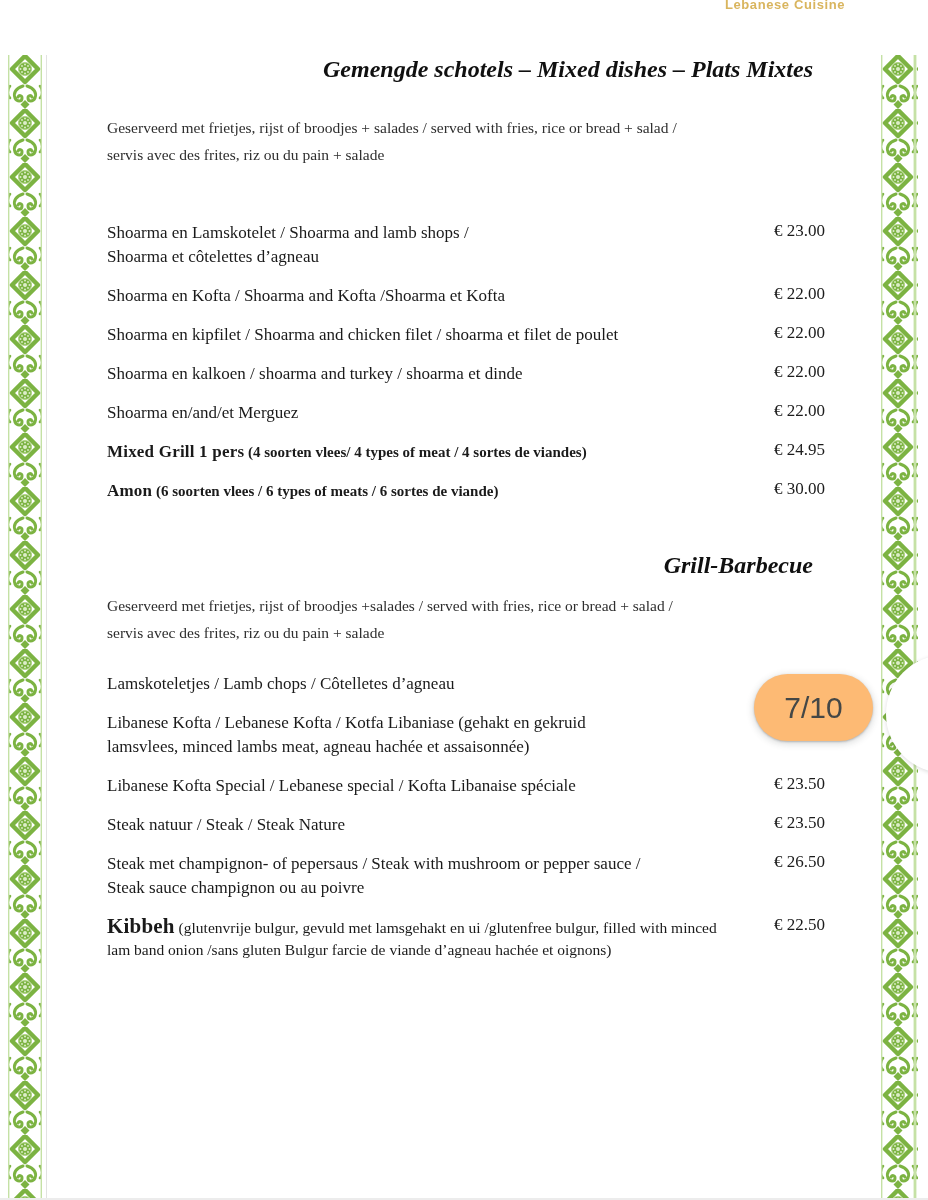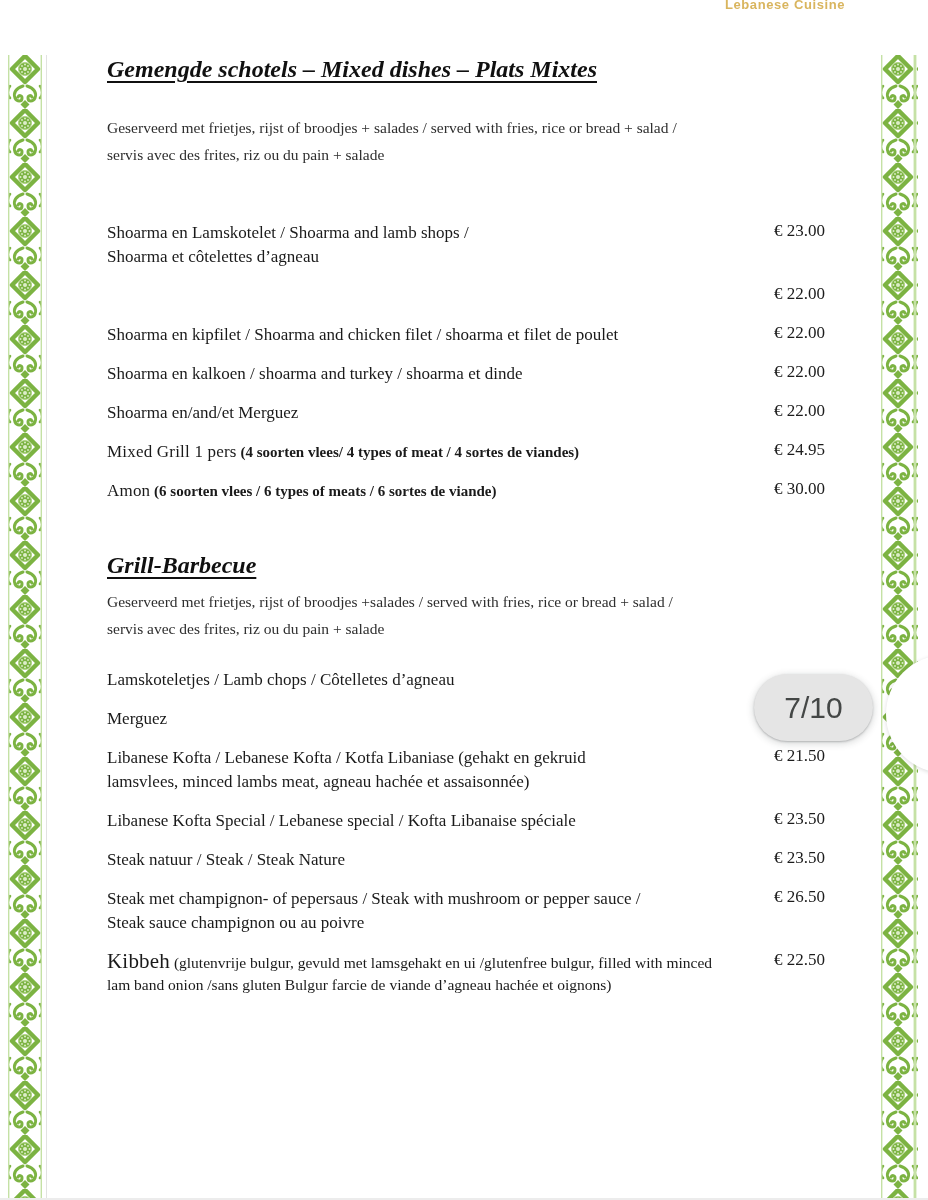--- a/index.html
+++ b/index.html
@@ -10,21 +10,21 @@
     color:#1a1a1a;
   }
   
   .brand{
     position:absolute;top:-3px;left:640px;width:290px;text-align:center;
     font-family:"Liberation Sans", sans-serif;
     font-size:13px;font-weight:700;letter-spacing:.6px;color:#d9b55e;
   }
   .page-pill{
     position:absolute;left:754px;top:674px;width:119px;height:67px;
-    background:#e5e5e5;border-radius:34px;z-index:30;
+    background:#fdba74;border-radius:34px;z-index:30;
     box-shadow:0 1px 2px rgba(60,64,67,.30), 0 2px 6px 2px rgba(60,64,67,.15);
     display:flex;align-items:center;justify-content:center;
     font-family:"Liberation Sans", sans-serif;font-size:30px;color:#444746;
   }
   .edge-fab{
     position:absolute;left:886px;top:655px;width:118px;height:118px;
     border-radius:50%;background:#fff;z-index:25;
     box-shadow:0 1px 4px rgba(0,0,0,.14);
   }
   .bottom-hairline{
@@ -33,35 +33,35 @@
   
   .border-svg{position:absolute;top:55px;z-index:1;}
   .border-left{left:8px;}
   .border-right{left:881px;}
   .page-crease{
     position:absolute;left:46px;top:55px;width:1px;height:1145px;background:#e2e2e2;z-index:2;
   }
   
   .content{position:absolute;left:107px;top:0;width:718px;z-index:10;}
   .sec-title{
-    margin:0;text-align:left;
+    margin:12px;text-align:right;
     font-size:24px;line-height:30px;font-style:italic;font-weight:700;color:#101010;
-    text-decoration:underline;text-underline-offset:4px;
+    text-underline-offset:4px;
   }
   .sec-title.first{margin-top:54px;}
   .sec-title.second{margin-top:47px;}
   .subtitle{
     margin-top:30px;text-align:left;font-size:15.5px;line-height:27px;color:#2e2e2e;
   }
   .subtitle.second{margin-top:8px;}
   .items{margin-top:53px;}
   .items.second{margin-top:26px;}
   .row{position:relative;margin-bottom:15px;min-height:24px;}
   .name{width:645px;font-size:17px;line-height:24px;}
-  .name .bold{font-weight:400;letter-spacing:.2px;}
+  .name .bold{font-weight:700;letter-spacing:.2px;}
   .name .rest{white-space:pre-line;}
   .name .rest.paren{font-size:15px;font-weight:bold;}
   .name.small{width:610px;font-size:15.5px;line-height:22px;}
   .name.small .bold{font-size:21px;}
   .price{
     position:absolute;left:667px;top:0;font-size:17px;white-space:nowrap;color:#1c1c1c;
   }
 </style>
 </head>
 <body>
@@ -160,20 +160,21 @@
       <div>servis avec des frites, riz ou du pain + salade</div>
     </div>
     <div class="items">
   <div class="row">
     <div class="name"><span class="bold"></span><span class="rest">Shoarma en Lamskotelet / Shoarma and lamb shops /
 Shoarma et côtelettes d’agneau</span></div>
     <div class="price">€ 23.00</div>
   </div>
 
   <div class="row">
+    <div class="name"><span class="bold"></span><span class="rest">Shoarma en Kofta / Shoarma and Kofta /Shoarma et Kofta</span></div>
     <div class="price">€ 22.00</div>
   </div>
 
   <div class="row">
     <div class="name"><span class="bold"></span><span class="rest">Shoarma en kipfilet / Shoarma and chicken filet / shoarma et filet de poulet</span></div>
     <div class="price">€ 22.00</div>
   </div>
 
   <div class="row">
     <div class="name"><span class="bold"></span><span class="rest">Shoarma en kalkoen / shoarma and turkey / shoarma et dinde</span></div>
@@ -203,24 +204,20 @@
     <div class="subtitle second">
       <div>Geserveerd met frietjes, rijst of broodjes +salades / served with fries, rice or bread + salad /</div>
       <div>servis avec des frites, riz ou du pain + salade</div>
     </div>
     <div class="items second">
   <div class="row">
     <div class="name"><span class="bold"></span><span class="rest">Lamskoteletjes / Lamb chops / Côtelletes d’agneau</span></div>
 
   </div>
 
-  <div class="row">
-    <div class="name"><span class="bold"></span><span class="rest">Merguez</span></div>
-    <div class="price">€ 19.95</div>
-  </div>
 
   <div class="row">
     <div class="name"><span class="bold"></span><span class="rest">Libanese Kofta / Lebanese Kofta / Kotfa Libaniase (gehakt en gekruid
 lamsvlees, minced lambs meat, agneau hachée et assaisonnée)</span></div>
     <div class="price">€ 21.50</div>
   </div>
 
   <div class="row">
     <div class="name"><span class="bold"></span><span class="rest">Libanese Kofta Special / Lebanese special / Kofta Libanaise spéciale</span></div>
     <div class="price">€ 23.50</div>

